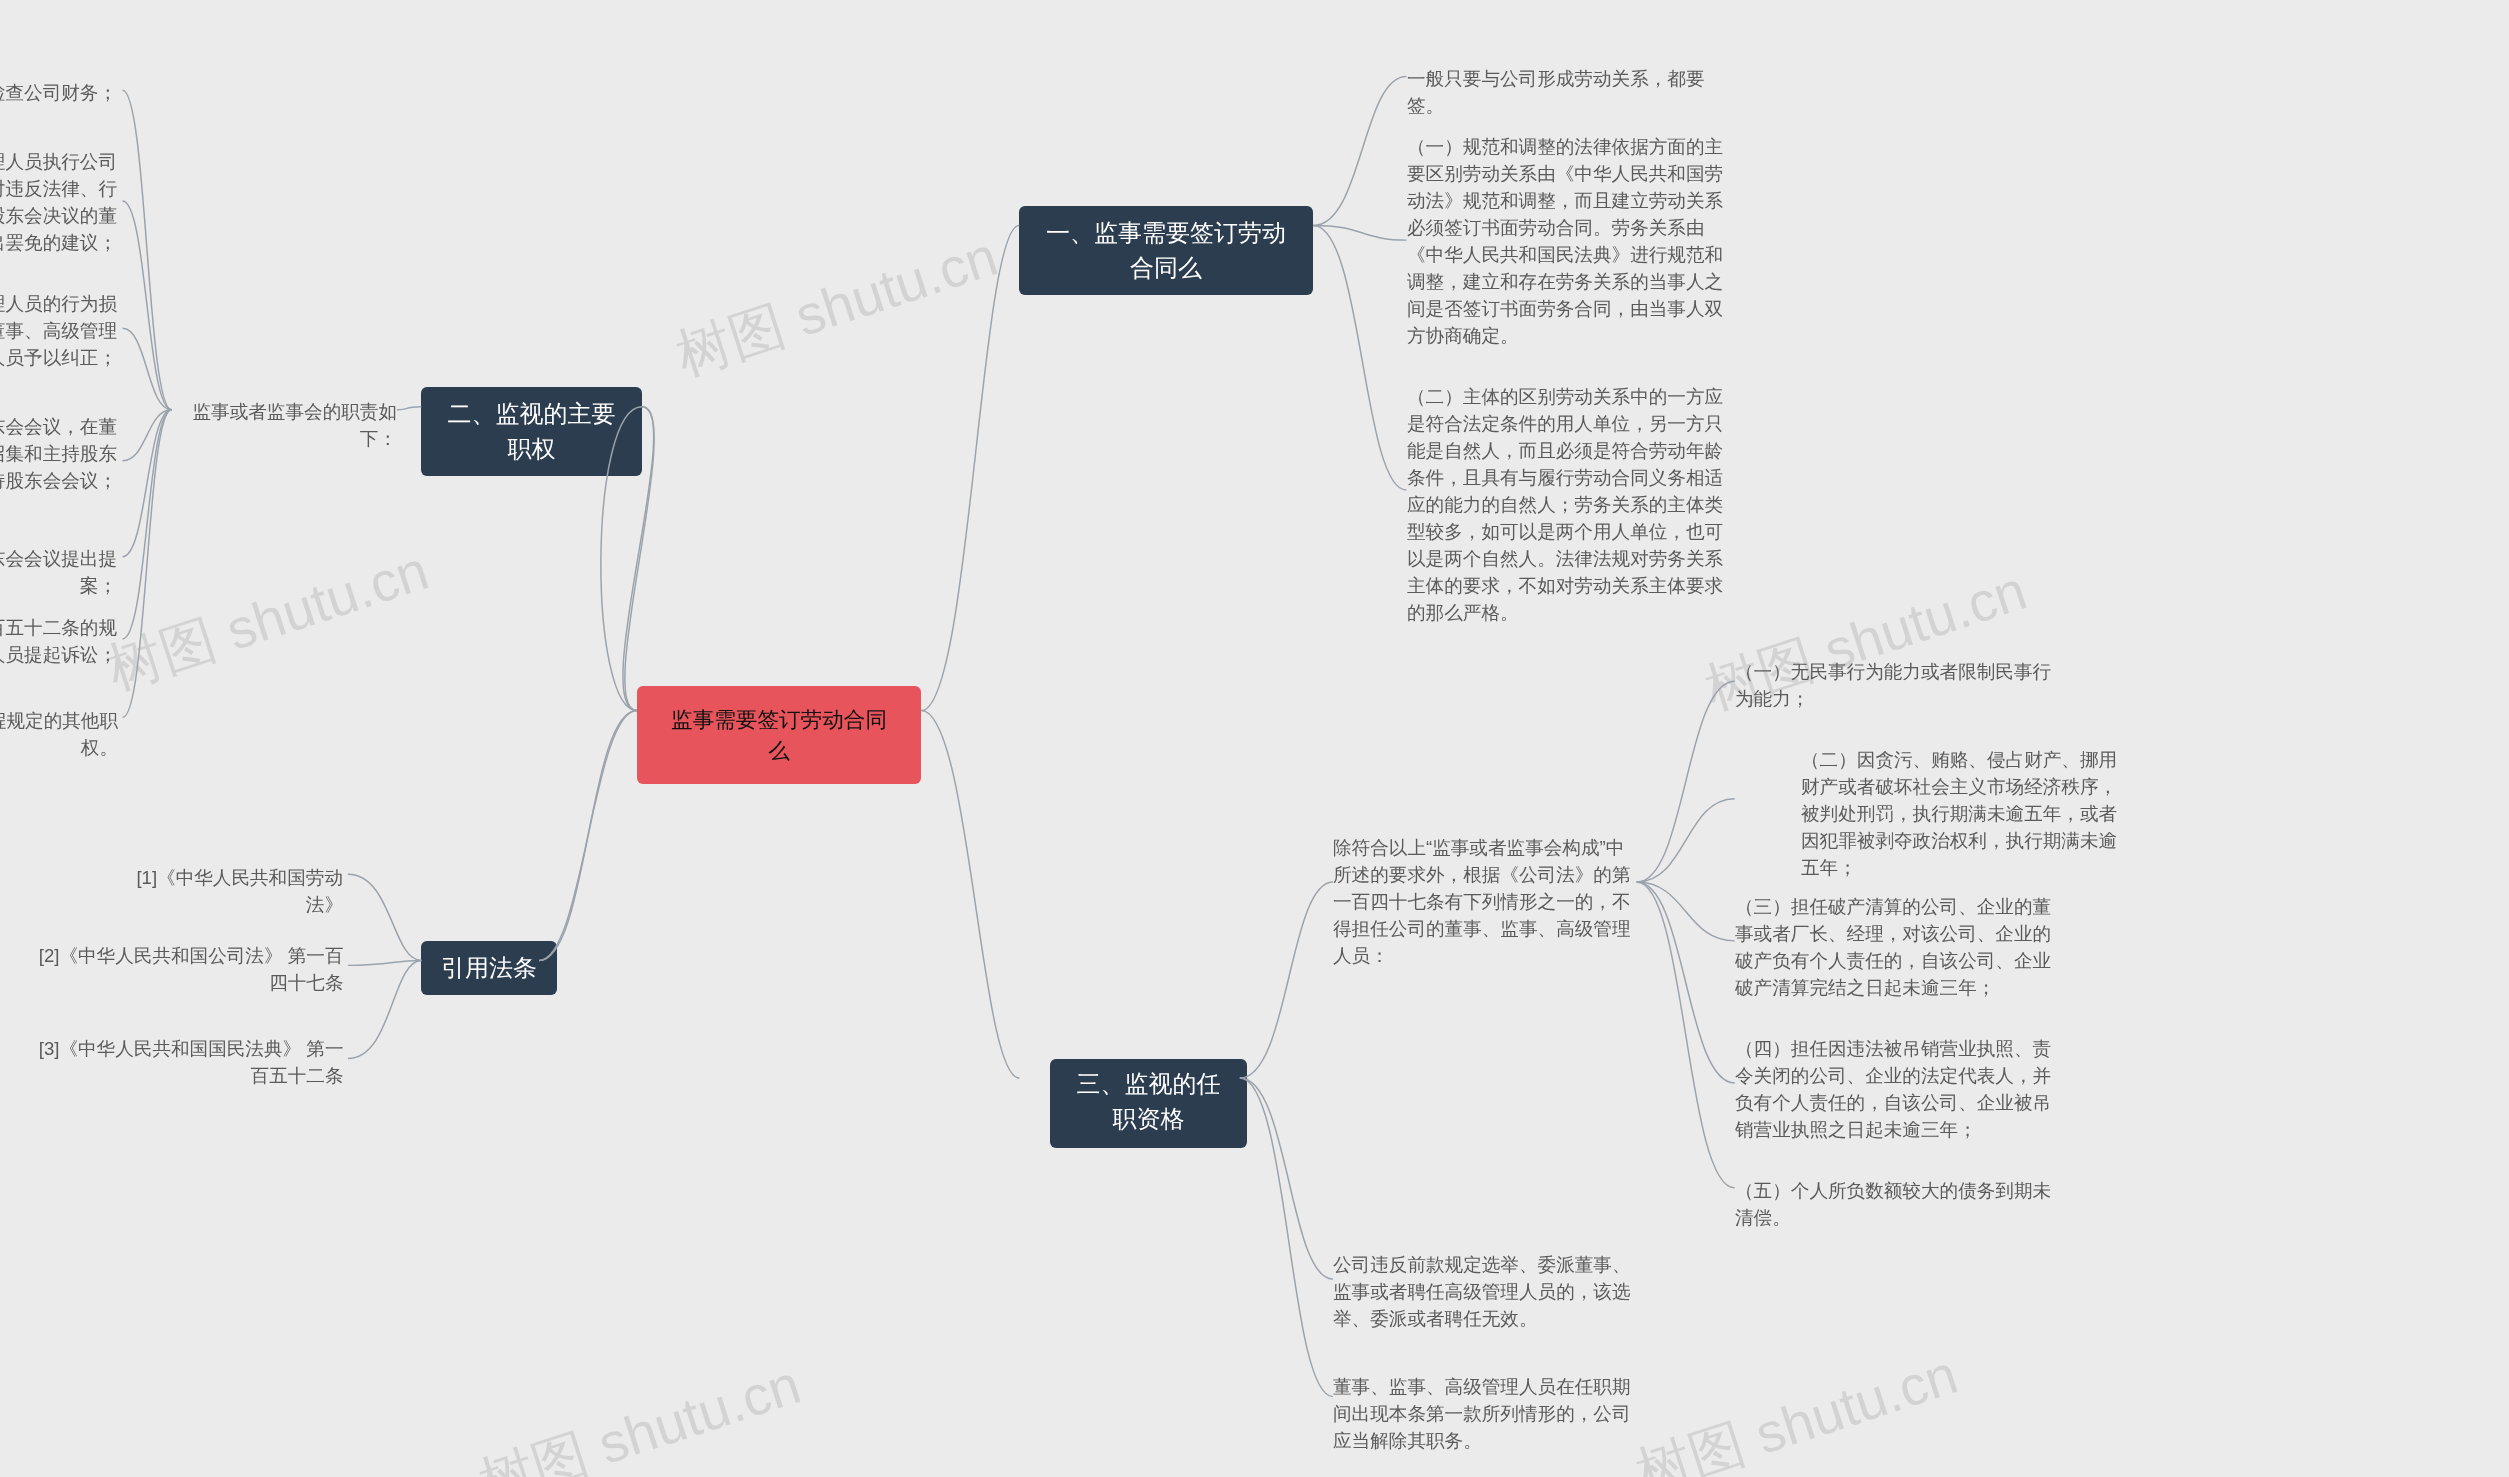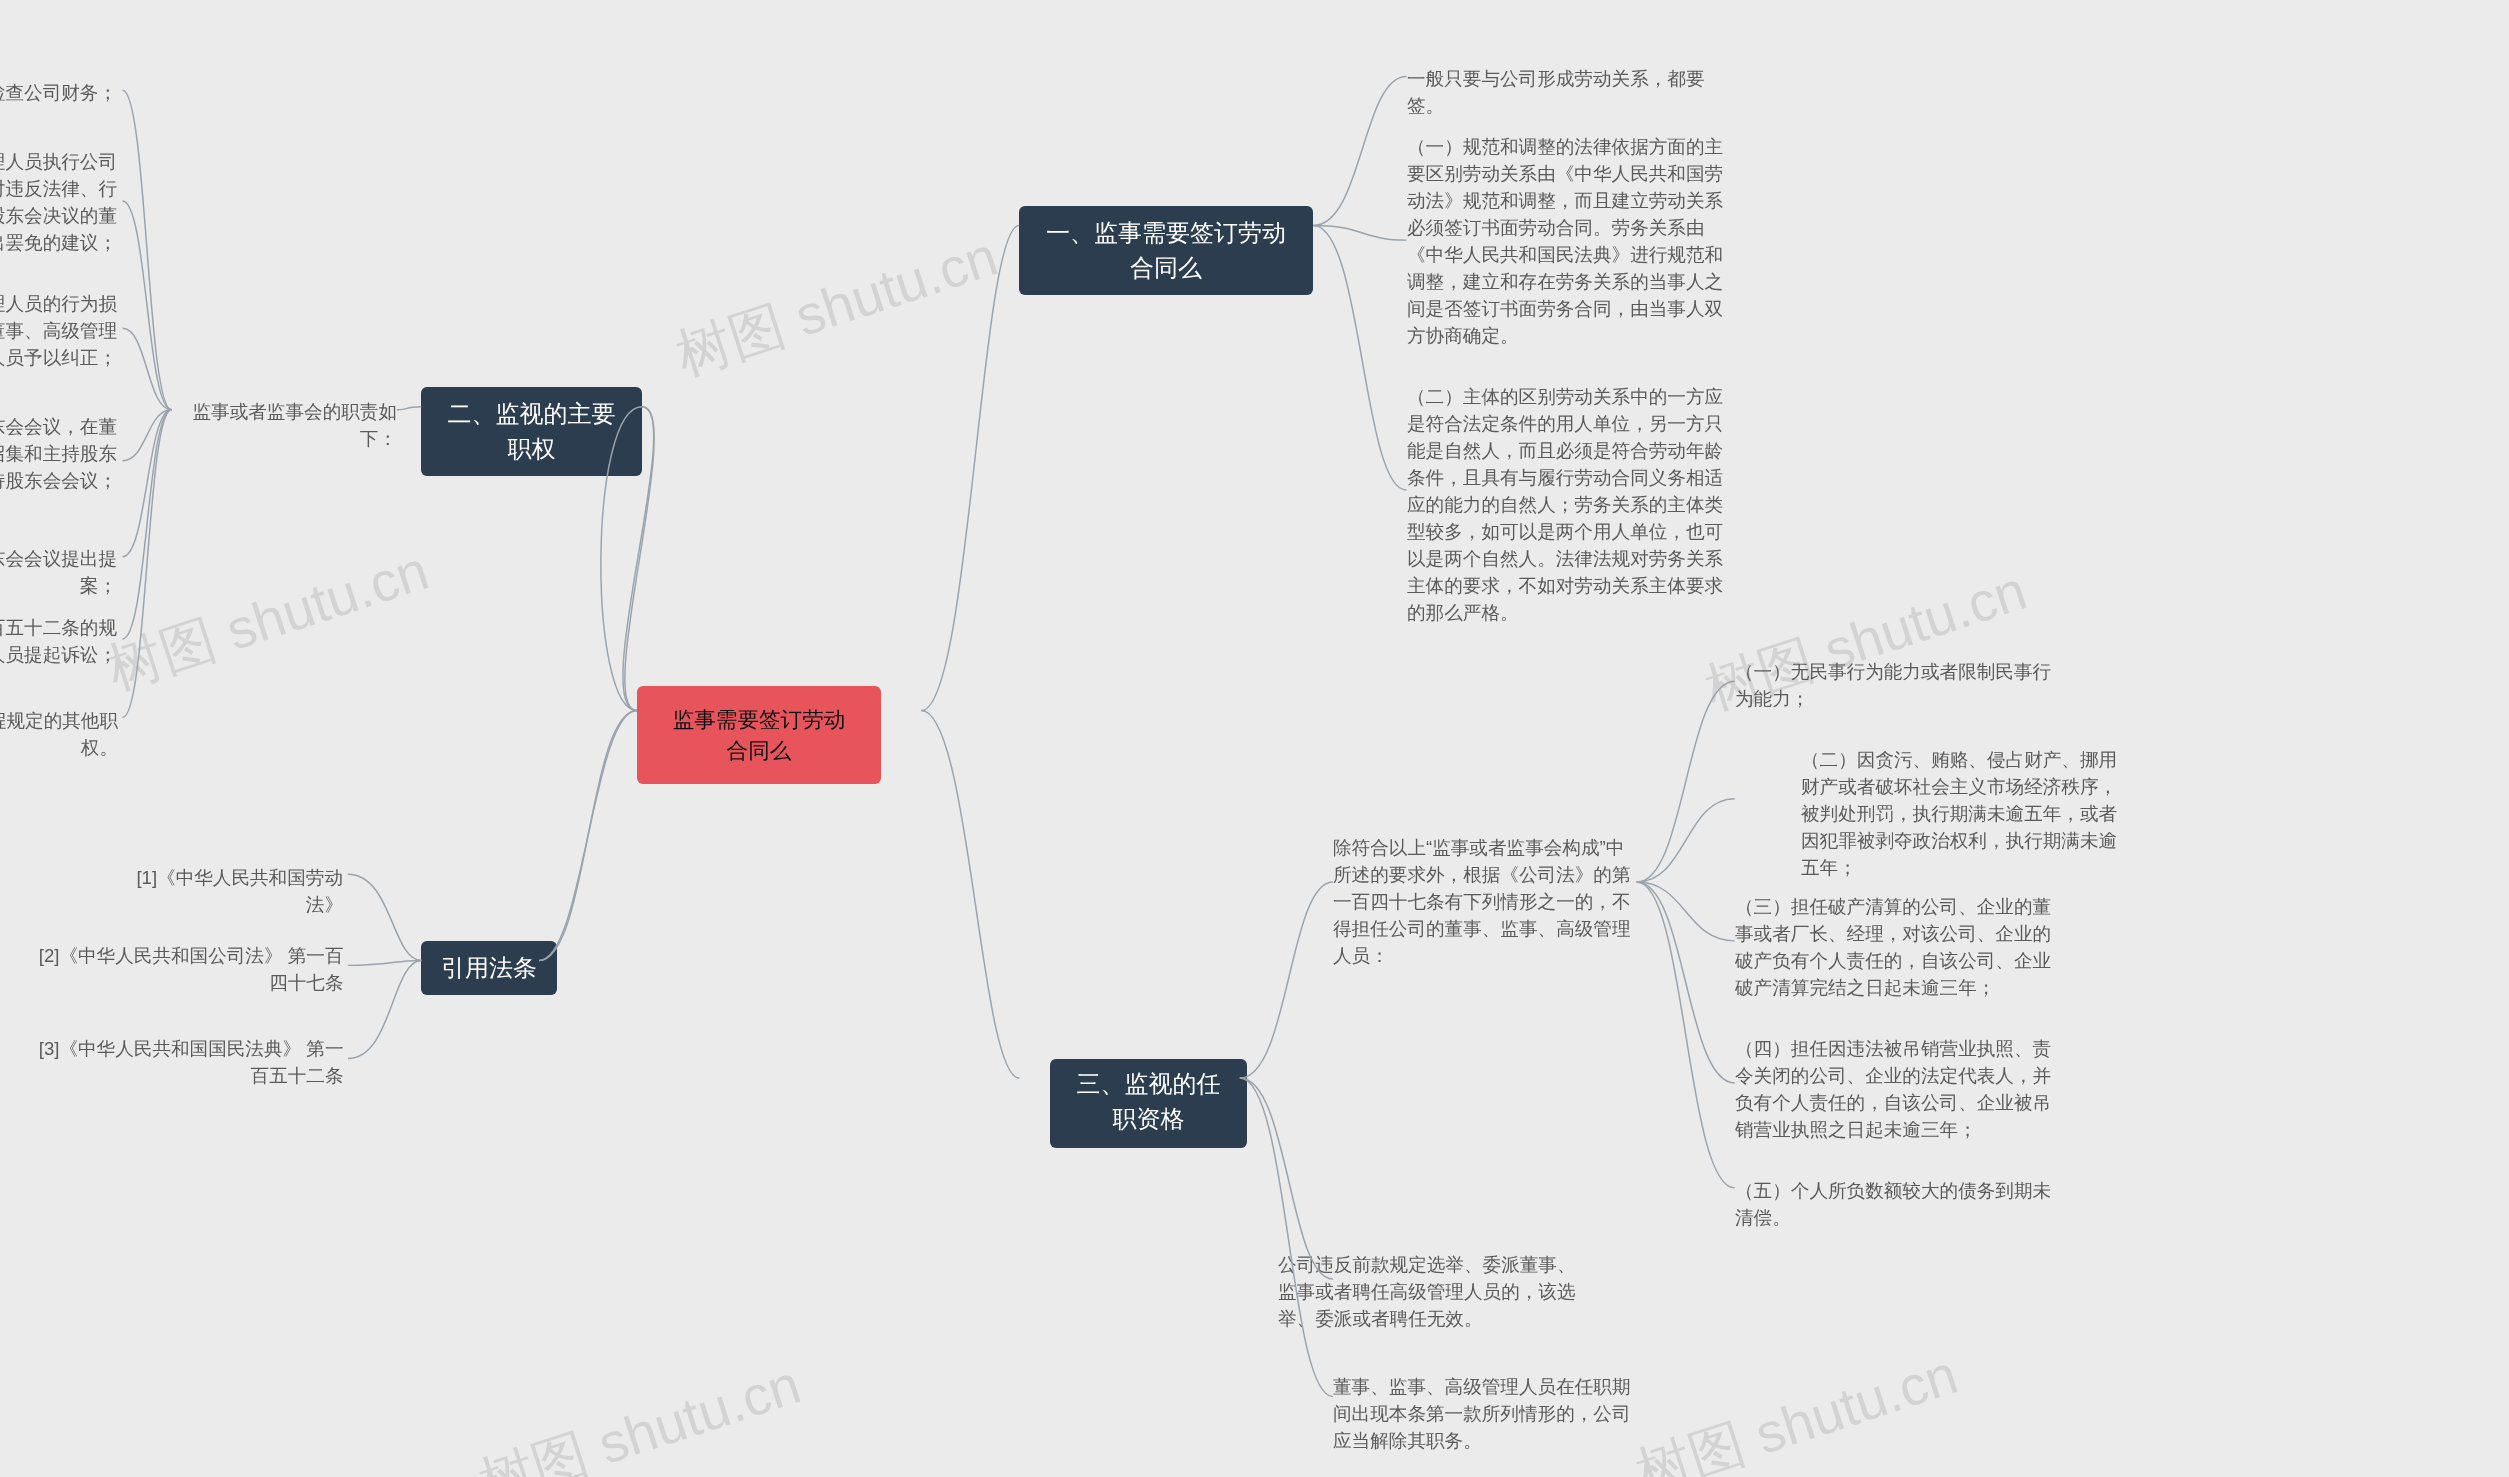--- a/index.html
+++ b/index.html
@@ -58,37 +58,37 @@
 </style>
 </head>
 <body>
 
 <div class="watermark" style="left:98px; top:637px;">树图 shutu.cn</div>
 <div class="watermark" style="left:667px; top:323px;">树图 shutu.cn</div>
 <div class="watermark" style="left:1696px; top:657px;">树图 shutu.cn</div>
 <div class="watermark" style="left:470px; top:1451px;">树图 shutu.cn</div>
 <div class="watermark" style="left:1627px; top:1441px;">树图 shutu.cn</div>
 
-<div class="node root" style="left:637px; top:686px; width:244px;text-align:center;">监事需要签订劳动合同么</div>
+<div class="node root" style="left:637px; top:686px; width:284px;text-align:center;">监事需要签订劳动合同么</div>
 
 <div class="node branch" style="left:1019px; top:206px; width:294px;">一、监事需要签订劳动合同么</div>
 <div class="node leaf" style="left:1407px; top:64px;">一般只要与公司形成劳动关系，都要签。</div>
 <div class="node leaf" style="left:1407px; top:132px;">（一）规范和调整的法律依据方面的主要区别劳动关系由《中华人民共和国劳动法》规范和调整，而且建立劳动关系必须签订书面劳动合同。劳务关系由《中华人民共和国民法典》进行规范和调整，建立和存在劳务关系的当事人之间是否签订书面劳务合同，由当事人双方协商确定。</div>
 <div class="node leaf" style="left:1407px; top:382px;">（二）主体的区别劳动关系中的一方应是符合法定条件的用人单位，另一方只能是自然人，而且必须是符合劳动年龄条件，且具有与履行劳动合同义务相适应的能力的自然人；劳务关系的主体类型较多，如可以是两个用人单位，也可以是两个自然人。法律法规对劳务关系主体的要求，不如对劳动关系主体要求的那么严格。</div>
 
 <div class="node branch" style="left:1050px; top:1059px; width:197px;font-family:Liberation Mono, monospace;">三、监视的任职资格</div>
 
 <div class="node mid" style="left:1333px; top:833px;">除符合以上“监事或者监事会构成”中所述的要求外，根据《公司法》的第一百四十七条有下列情形之一的，不得担任公司的董事、监事、高级管理人员：</div>
 <div class="node leaf" style="left:1735px; top:657px;">（一）无民事行为能力或者限制民事行为能力；</div>
 <div class="node leaf" style="left:1801px; top:745px;">（二）因贪污、贿赂、侵占财产、挪用财产或者破坏社会主义市场经济秩序，被判处刑罚，执行期满未逾五年，或者因犯罪被剥夺政治权利，执行期满未逾五年；</div>
 <div class="node leaf" style="left:1735px; top:892px;">（三）担任破产清算的公司、企业的董事或者厂长、经理，对该公司、企业的破产负有个人责任的，自该公司、企业破产清算完结之日起未逾三年；</div>
 <div class="node leaf" style="left:1735px; top:1034px;">（四）担任因违法被吊销营业执照、责令关闭的公司、企业的法定代表人，并负有个人责任的，自该公司、企业被吊销营业执照之日起未逾三年；</div>
 <div class="node leaf" style="left:1735px; top:1176px;">（五）个人所负数额较大的债务到期未清偿。</div>
 
-<div class="node mid" style="left:1278px; top:1250px;">公司违反前款规定选举、委派董事、监事或者聘任高级管理人员的，该选举、委派或者聘任无效。</div>
+<div class="node mid" style="left:1333px; top:1250px;">公司违反前款规定选举、委派董事、监事或者聘任高级管理人员的，该选举、委派或者聘任无效。</div>
 <div class="node mid" style="left:1333px; top:1372px;">董事、监事、高级管理人员在任职期间出现本条第一款所列情形的，公司应当解除其职务。</div>
 
 <div class="node branch" style="left:421px; top:387px; width:221px;">二、监视的主要职权</div>
 <div class="node mid" style="left:172px; top:397px; text-align:right; max-width:225px;">监事或者监事会的职责如下：</div>
 
 <div class="node leaf" style="left:-69px; top:78px; width:186px; text-align:right;">（一）检查公司财务；</div>
 <div class="node leaf" style="left:-216px; top:147px; width:333px; text-align:right;">（二）对董事、高级管理人员执行公司职务的行为进行监督，对违反法律、行政法规、公司章程或者股东会决议的董事、高级管理人员提出罢免的建议；</div>
 <div class="node leaf" style="left:-216px; top:289px; width:333px; text-align:right;">（三）当董事、高级管理人员的行为损害公司的利益时，要求董事、高级管理人员予以纠正；</div>
 <div class="node leaf" style="left:-216px; top:412px; width:333px; text-align:right;">（四）提议召开临时股东会会议，在董事会不履行本法规定的召集和主持股东会会议职责时召集和主持股东会会议；</div>
 <div class="node leaf" style="left:-108px; top:544px; width:225px; text-align:right;">（五）向股东会会议提出提案；</div>

